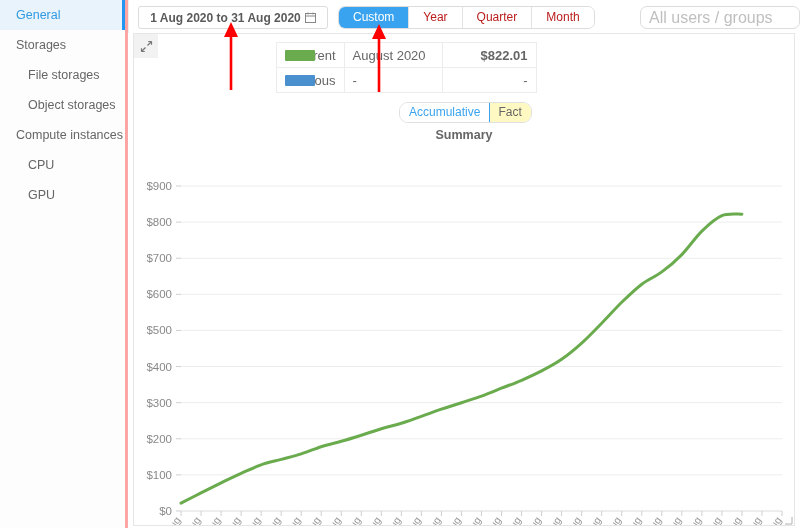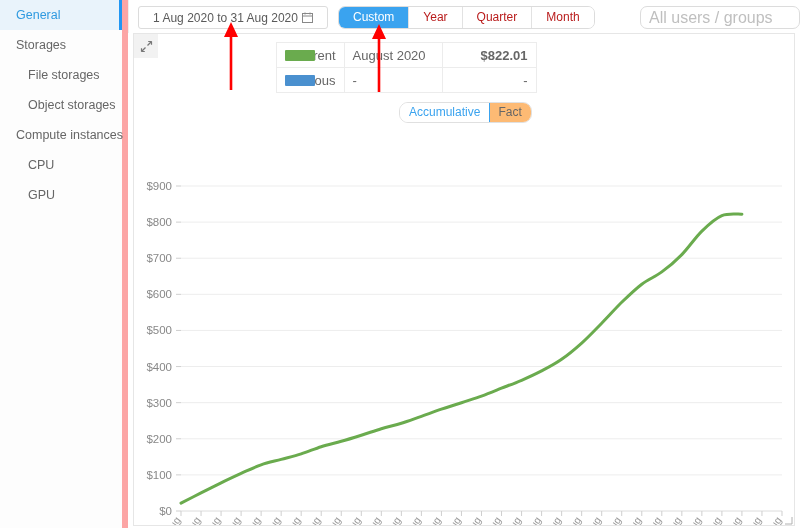--- a/index.html
+++ b/index.html
@@ -11,21 +11,21 @@
     font-family: "Liberation Sans", sans-serif;
     font-size: 12px;
     color: #555;
   }
   #app { position: relative; width: 800px; height: 528px; background:#fff; }
 
   
   #sidebar {
     position: absolute; left: 0; top: 0; width: 128px; height: 528px;
     background: #fdfdfd;
-    border-right: 6px solid #fca5a5;
+    border-right: 3px solid #fca5a5;
   }
   .nav-item {
     position: relative;
     height: 30px;
     line-height: 30px;
     font-size: 12.5px;
     color: #666;
     white-space: nowrap;
     cursor: pointer;
   }
@@ -48,20 +48,21 @@
   }
   #daterange {
     position: absolute; left: 10px; top: 6px;
     width: 190px; height: 23px;
     border: 1px solid #dcdcdc; border-radius: 3px;
     background: #fff;
     display: flex; align-items: center; justify-content: center;
     gap: 4px;
     font-size: 12px; color: #5a5a5a;
     cursor: pointer;
+    font-weight: bold;
   }
   .cal-ico { display:inline-block; width:11px; height:11px; position:relative; }
   .cal-ico svg { display:block; }
 
   #rangebtns {
     position: absolute; left: 210px; top: 6px;
     height: 23px;
     display: flex;
     border: 1px solid #dcdcdc; border-radius: 7px;
     overflow: hidden;
@@ -147,21 +148,21 @@
     display: flex;
     border-radius: 9px;
     overflow: hidden;
     border: 1px solid #e0e0e0;
   }
   .mb {
     height: 19px; line-height: 19px;
     padding: 0 9px;
     font-size: 12px;
     color: #666;
-    background: #fdba74;
+    background: #fef9c3;
     cursor: pointer;
   }
   .mb.sel {
     color: #3aa3ef;
     border: 1px solid #3aa3ef;
     height: 21px; line-height: 19px;
     margin: -1px;
     border-radius: 3px 0 0 3px;
     background:#fff;
     position: relative; z-index: 2;
@@ -252,20 +253,21 @@
             <td class="lg-value dim">-</td>
           </tr>
         </tbody>
       </table>
 
     <div id="modebtns">
         <div class="mb sel">Accumulative</div>
         <div class="mb">Fact</div>
       </div>
 
+    <div id="chart-title">Summary</div>
 
     <div id="chart-wrap">
       <svg id="chart-svg" width="660" height="381">
           <line x1="42" y1="367" x2="47" y2="367" class="tickmark"></line>
           <text x="38" y="371" class="ytick" text-anchor="end">$0</text>
           <line x1="47" y1="330.8888888888889" x2="648" y2="330.8888888888889" class="gridline"></line>
           <line x1="42" y1="330.8888888888889" x2="47" y2="330.8888888888889" class="tickmark"></line>
           <text x="38" y="334.8888888888889" class="ytick" text-anchor="end">$100</text>
           <line x1="47" y1="294.77777777777777" x2="648" y2="294.77777777777777" class="gridline"></line>
           <line x1="42" y1="294.77777777777777" x2="47" y2="294.77777777777777" class="tickmark"></line>

